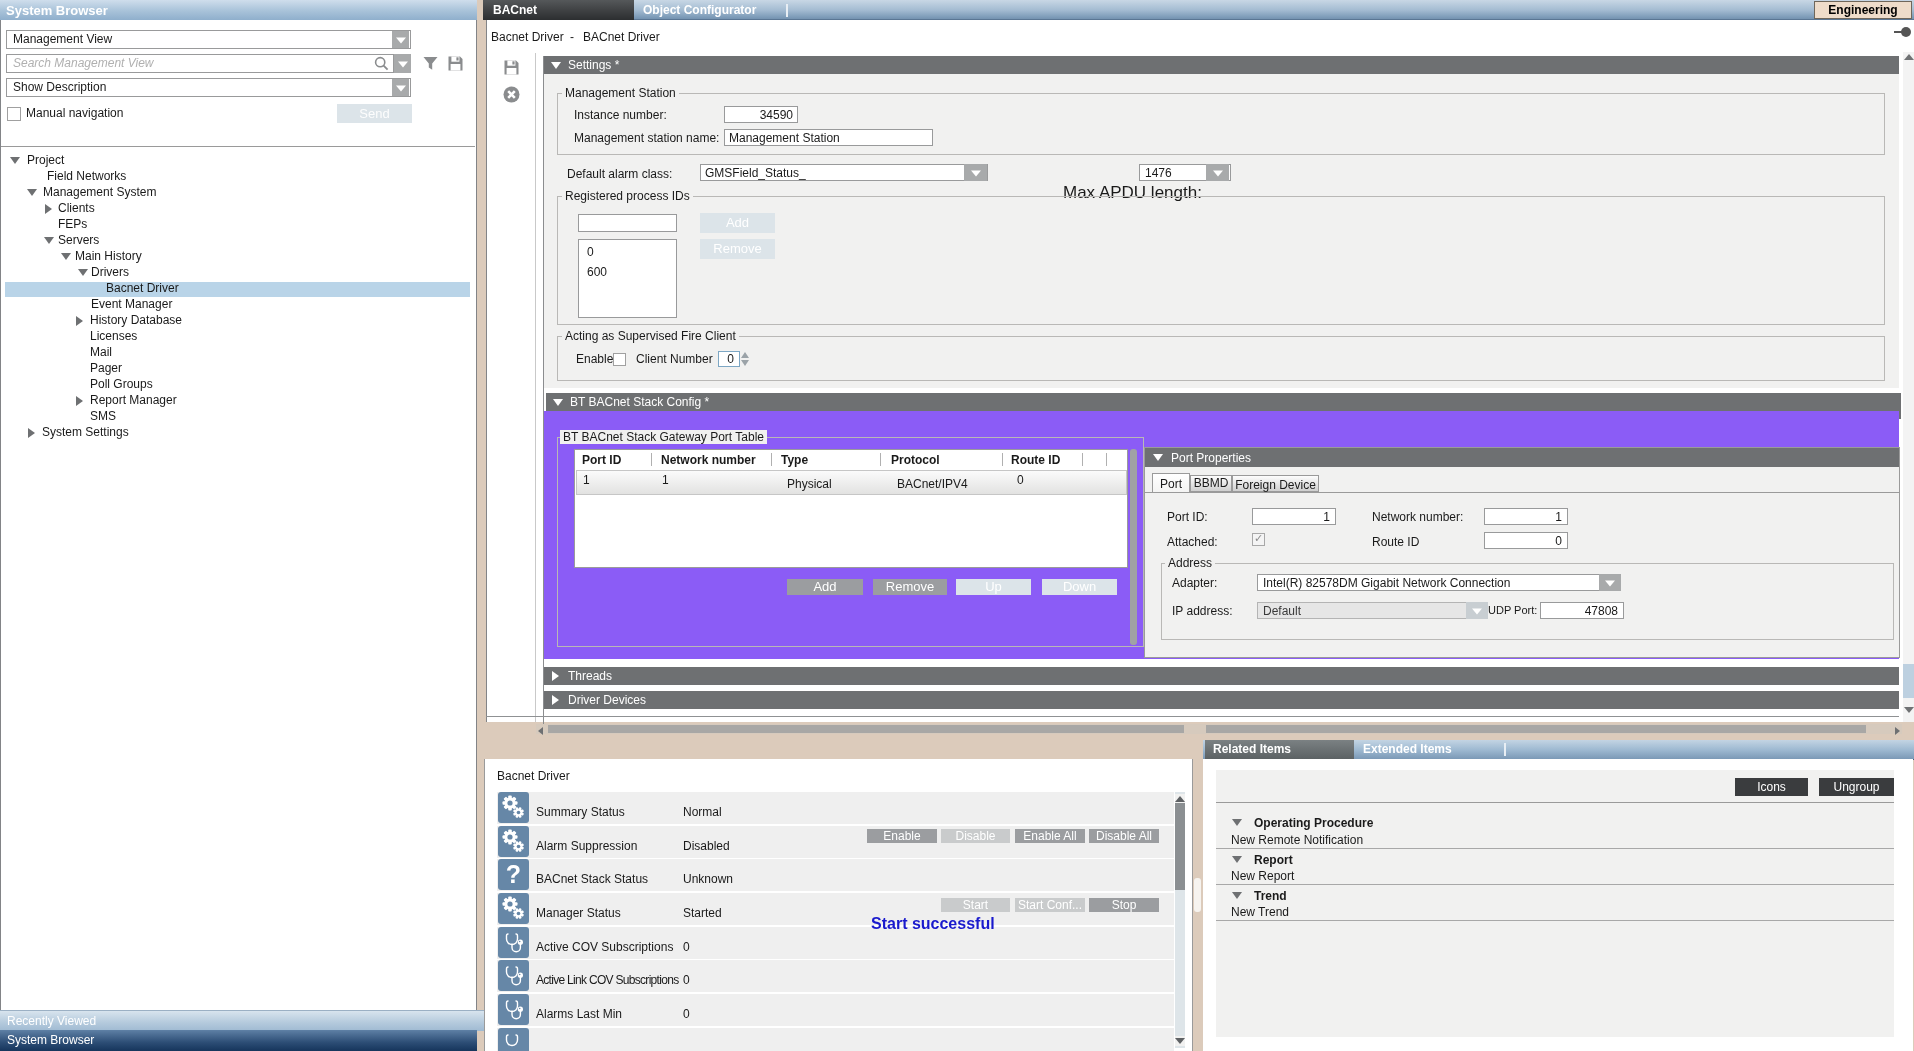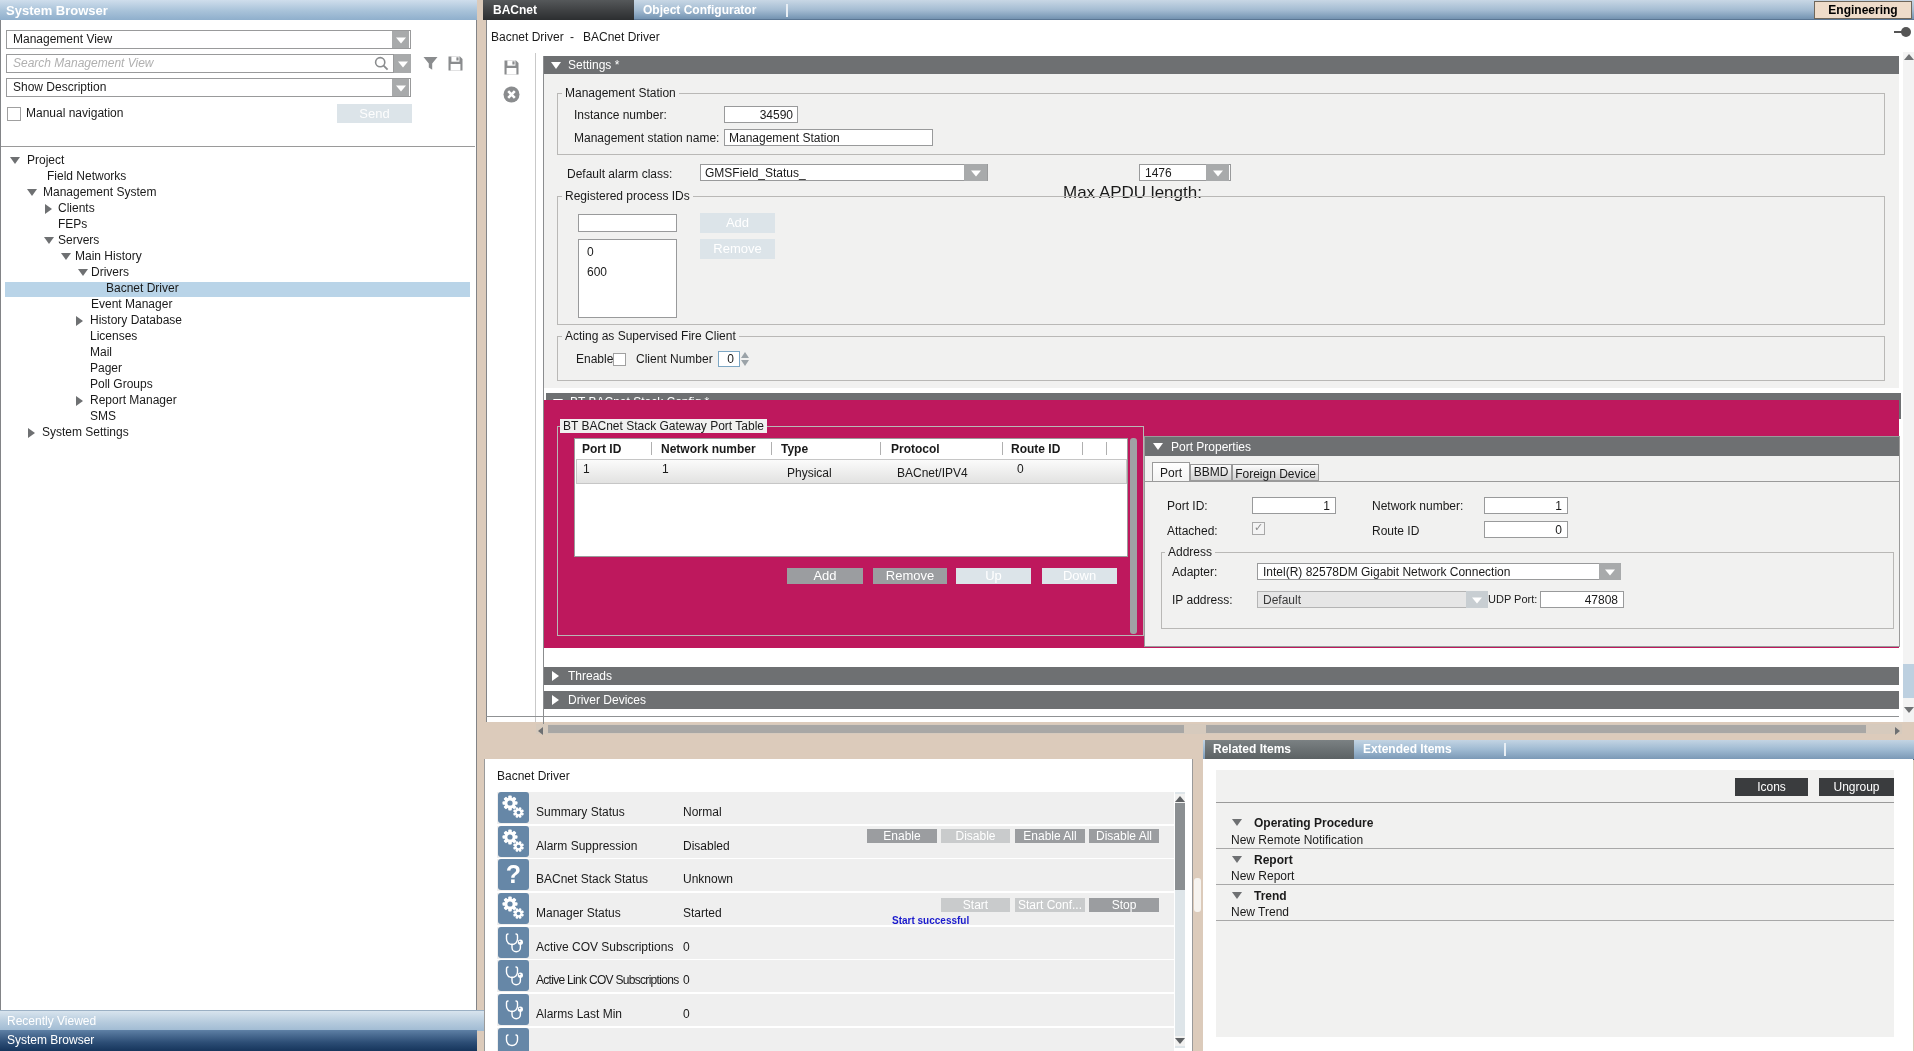--- a/index.html
+++ b/index.html
@@ -198,21 +198,21 @@
           <span style="position:absolute;right:5px;top:0px;font-size:12px;">0</span>
         </div>
       <div class="abs" style="left:197px;top:278px;width:0;height:0;border-left:4px solid transparent;border-right:4px solid transparent;border-bottom:6px solid #9ba3a8;"></div>
       <div class="abs" style="left:197px;top:286px;width:0;height:0;border-left:4px solid transparent;border-right:4px solid transparent;border-top:6px solid #9ba3a8;"></div>
     </div>
 
     <div class="abs hdr" style="left:59px;top:373px;width:1355px;height:26px;">
       <div class="tridnw" style="position:absolute;left:7px;top:6px;"></div>
       <span style="position:absolute;left:24px;top:2px;font-size:12px;">BT BACnet Stack Config *</span>
     </div>
-    <div class="abs" style="left:57px;top:380px;width:1355px;height:248px;background:#be185d;">
+    <div class="abs" style="left:57px;top:391px;width:1355px;height:248px;background:#8b5cf6;">
       <div class="fs abs" style="left:13px;top:26px;width:585px;height:208px;"></div>
       <span class="leg" style="left:16px;top:19px;font-size:12px;">BT BACnet Stack Gateway Port Table</span>
 
       <div class="abs" style="left:30px;top:38px;width:552px;height:117px;background:#fff;border:1px solid #9a9a9a;">
         <span style="position:absolute;left:7px;top:3px;font-weight:bold;font-size:12px;">Port ID</span>
         <span style="position:absolute;left:86px;top:3px;font-weight:bold;font-size:12px;">Network number</span>
         <span style="position:absolute;left:206px;top:3px;font-weight:bold;font-size:12px;">Type</span>
         <span style="position:absolute;left:316px;top:3px;font-weight:bold;font-size:12px;">Protocol</span>
         <span style="position:absolute;left:436px;top:3px;font-weight:bold;font-size:12px;">Route ID</span>
         <div style="position:absolute;left:76px;top:3px;width:1px;height:13px;background:#b0b0b0;"></div>
@@ -402,21 +402,21 @@
             <circle r="3.8"></circle>
           </g>
           <circle r="1.8" fill="#6687a7"></circle>
         </g>
       </svg>
     <span class="abs" style="left:52px;top:166px;">Manager Status</span>
     <span class="abs" style="left:199px;top:166px;">Started</span>
     <div class="abs btnM" style="left:457px;top:158px;width:69px;height:14px;font-size:12px;line-height:14px;">Start</div>
     <div class="abs btnM" style="left:531px;top:158px;width:70px;height:14px;font-size:12px;line-height:14px;">Start Conf...</div>
     <div class="abs btnG" style="left:605px;top:158px;width:70px;height:14px;font-size:12px;line-height:14px;">Stop</div>
-    <span class="abs" style="left:408px;top:175px;font-size:10px;font-weight:bold;color:#1a1acd;">Start successful</span>
+    <span class="abs" style="left:387px;top:175px;font-size:16px;font-weight:bold;color:#1a1acd;">Start successful</span>
 
     <svg class="abs" style="left:14px;top:187px;" width="31" height="31" viewBox="0 0 31 31">
         <rect width="31" height="31" rx="3" fill="#6687a7"></rect>
         <g fill="none" stroke="#fff" stroke-width="1.4" stroke-linecap="round">
           <path d="M10 7 C9 7 8.5 8 8.5 9 V12 a5.5 5.5 0 0 0 11 0 V9 C19.5 8 19 7 18 7"></path>
           <path d="M14 17.3 v3.2 a4.2 4.2 0 0 0 8.4 0 v-3"></path>
         </g>
         <circle cx="22.4" cy="15.2" r="2.6" fill="#fff"></circle>
         <circle cx="21.7" cy="14.5" r="0.8" fill="#6687a7"></circle>
       </svg>

